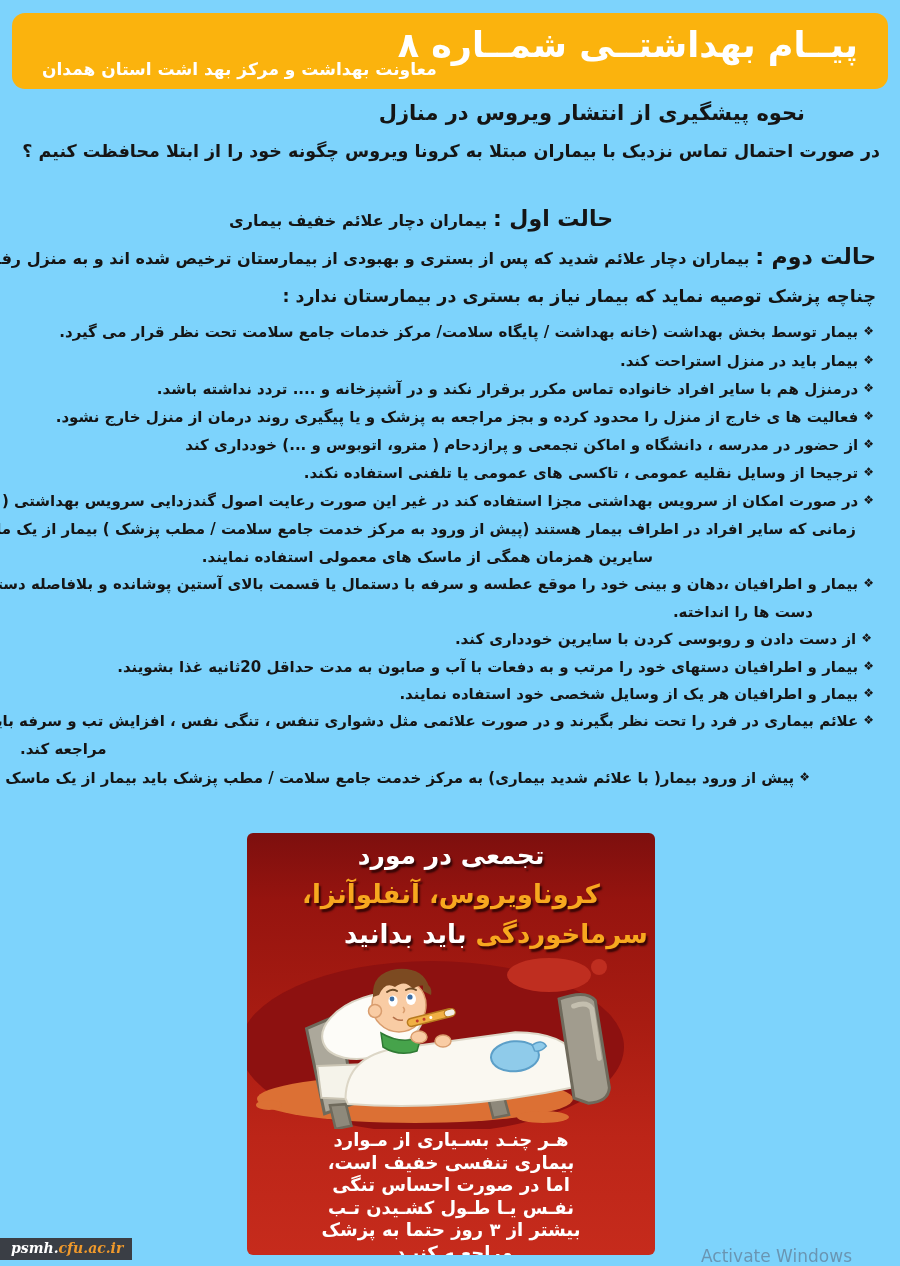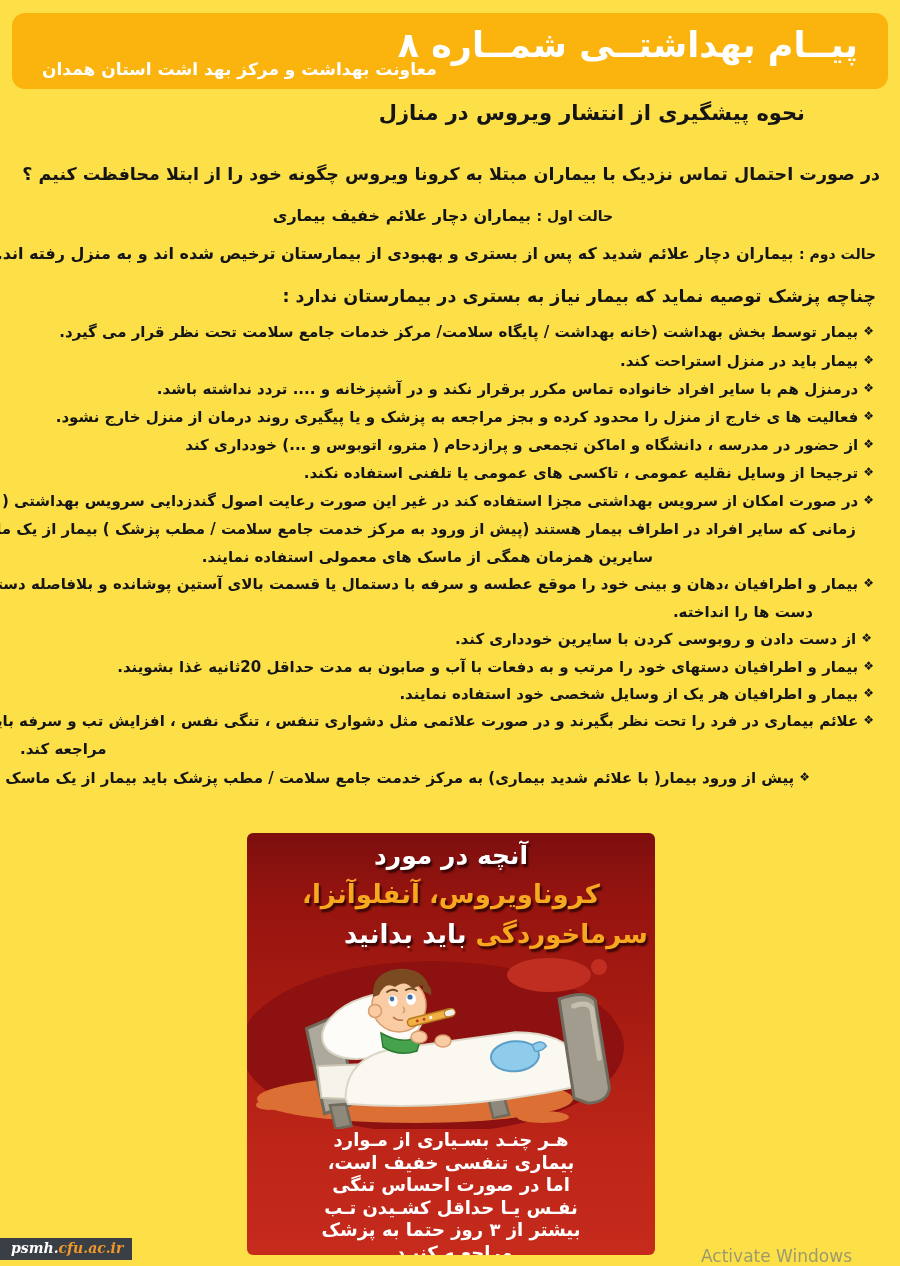--- a/index.html
+++ b/index.html
@@ -1,35 +1,35 @@
 <!DOCTYPE html>
 <html lang="fa"><head>
 <meta charset="utf-8">
 <style>
   html,body{margin:0;padding:0;}
-  .page{position:relative;width:900px;height:1266px;background:#fde047;overflow:hidden;
+  .page{position:relative;width:900px;height:1266px;background:#7dd3fc;overflow:hidden;
         font-family:"DejaVu Sans",sans-serif;}
   
   .banner{position:absolute;left:12px;top:13px;width:876px;height:76px;
           background:#FBB30D;border-radius:13px;}
   .banner-title{position:absolute;right:30px;top:12px;font-size:35px;font-weight:bold;
           color:#FFFFFF;direction:rtl;white-space:nowrap;}
   .banner-sub{position:absolute;left:30px;top:46px;font-size:17px;font-weight:bold;
           color:#FFFFFF;direction:rtl;white-space:nowrap;}
   
   .ln{position:absolute;direction:rtl;white-space:nowrap;font-weight:bold;
       color:#151515;font-size:15px;}
   .h1{font-size:21px;margin-left:48px;}
   .h2{font-size:17.5px;}
   .subh{font-size:17.5px;}
   .case{font-size:16px;}
-  .lbl{font-size:14px;letter-spacing:.2px;}
+  .lbl{font-size:22px;letter-spacing:.2px;}
   .mk{font-size:12px;margin-left:5px;vertical-align:2px;}
   .p-h1{top:101px;right:95px;}
-  .p-h2{top:164px;right:20px;}
+  .p-h2{top:141px;right:20px;}
   .p-c1{top:206px;right:287px;}
   .p-c2{top:244px;right:24px;}
   .p-sub{top:286px;right:24px;}
   .bl0{top:323px;right:26px;}  .bl1{top:352px;right:26px;}
   .bl2{top:380px;right:26px;}  .bl3{top:408px;right:26px;}
   .bl4{top:436px;right:26px;}  .bl5{top:464px;right:26px;}
   .bl6{top:492px;right:26px;}  .bl7{top:520px;right:44px;}
   .bl8{top:548px;right:247px;} .bl9{top:575px;right:26px;}
   .bl10{top:603px;right:87px;} .bl11{top:630px;right:28px;}
   .bl12{top:658px;right:26px;} .bl13{top:685px;right:26px;}
@@ -86,21 +86,21 @@
   <div class="ln bl9"><span class="mk">❖</span><span>بیمار و اطرافیان ،دهان و بینی خود را  موقع عطسه و سرفه با دستمال یا قسمت بالای آستین پوشانده و بلافاصله دستمال را در سطل آشغال دردار انداخته و</span></div>
   <div class="ln bl10"><span>دست ها را انداخته.</span></div>
   <div class="ln bl11"><span class="mk">❖</span><span>از دست دادن و روبوسی کردن با سایرین خودداری کند.</span></div>
   <div class="ln bl12"><span class="mk">❖</span><span>بیمار و اطرافیان  دستهای خود را مرتب و به دفعات با آب و صابون به مدت حداقل 20ثانیه غذا بشویند.</span></div>
   <div class="ln bl13"><span class="mk">❖</span><span>بیمار و اطرافیان هر یک از وسایل شخصی خود استفاده نمایند.</span></div>
   <div class="ln bl14"><span class="mk">❖</span><span>علائم بیماری در فرد را تحت نظر بگیرند و  در صورت علائمی مثل دشواری تنفس ، تنگی نفس ، افزایش تب و سرفه باید فورا  بیمار به پزشک / مرکز درمانی</span></div>
   <div class="ln bl15"><span>مراجعه کند.</span></div>
   <div class="ln bl16"><span class="mk">❖</span><span>پیش از ورود  بیمار( با علائم شدید بیماری) به مرکز خدمت جامع سلامت / مطب پزشک  باید بیمار از یک ماسک جراحی  استفاده کند.</span></div>
 
   <div class="poster">
-    <div class="pt pt1">آنچه در مورد</div>
+    <div class="pt pt1">تجمعی در مورد</div>
     <div class="pt pt2">کروناویروس، آنفلوآنزا،</div>
     <div class="pt pt3"><span class="org">سرماخوردگی</span><span> باید بدانید</span></div>
 
     <svg class="psvg" width="408" height="180" viewBox="0 0 408 180">
       <ellipse cx="185" cy="98" rx="192" ry="86" fill="#8D1110"></ellipse>
       <ellipse cx="302" cy="26" rx="42" ry="17" fill="#BF2E20"></ellipse>
       <circle cx="352" cy="18" r="8" fill="#BF2E20"></circle>
       <ellipse cx="168" cy="150" rx="158" ry="24" fill="#DC7034"></ellipse>
       <ellipse cx="22" cy="156" rx="13" ry="5" fill="#DC7034"></ellipse>
       <ellipse cx="296" cy="168" rx="26" ry="6" fill="#DC7034"></ellipse>
@@ -141,21 +141,21 @@
         <path d="M146,68 q4,4 10,3" stroke="#B5714A" stroke-width="1.6" fill="none"></path>
         <ellipse cx="172" cy="88" rx="8" ry="6" fill="#F9CCA4" stroke="#D99D6E" stroke-width="1.5"></ellipse>
         <ellipse cx="196" cy="92" rx="8" ry="6" fill="#F9CCA4" stroke="#D99D6E" stroke-width="1.5"></ellipse>
       </g>
     </svg>
 
     <div class="pbwrap">
       <div>هـر چنـد بسـیاری از مـوارد</div>
       <div>بیماری تنفسی خفیف است،</div>
       <div>اما در صورت احساس  تنگی</div>
-      <div>نفـس یـا حداقل کشـیدن  تـب</div>
+      <div>نفـس یـا طـول کشـیدن  تـب</div>
       <div>بیشتر از ۳ روز حتما به پزشک</div>
       <div>مراجعـه کنیـد.</div>
     </div>
   </div>
 
   <div class="wm"><span class="wm-w">psmh.</span><span class="wm-o">cfu.ac.ir</span></div>
 
   <div class="activate">Activate Windows</div>
 
 </div>

